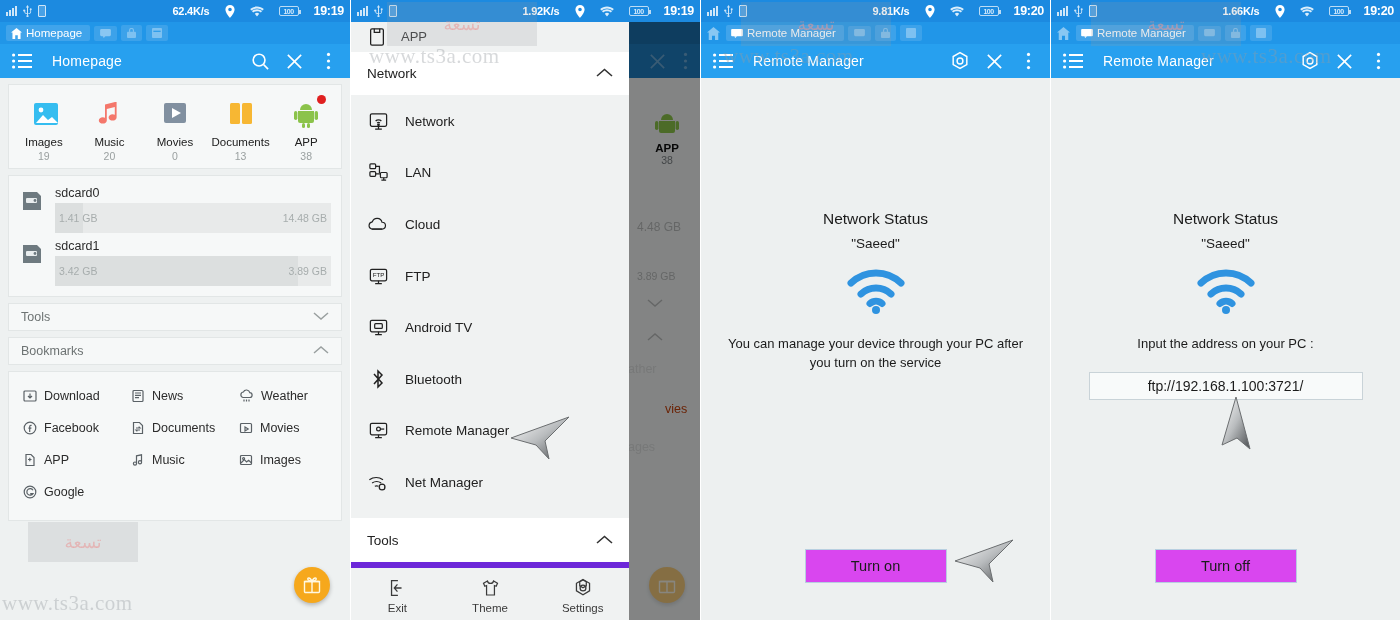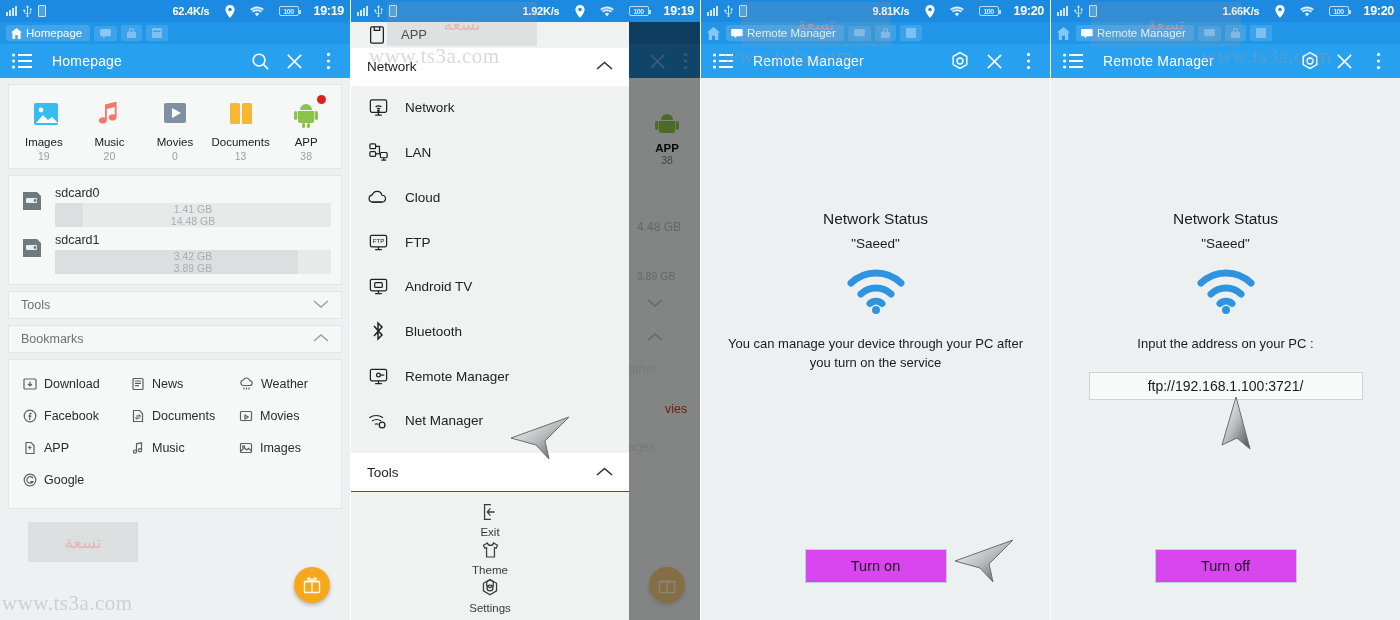--- a/index.html
+++ b/index.html
@@ -64,23 +64,23 @@
   .qcount { font-size:10.5px; color:#9aa0a0; margin-top:2px; }
   .dot { position:absolute; top:2px; right:12px; width:9px; height:9px; border-radius:50%; background:#e02020; }
 
   
   .storage { padding:6px 10px 8px; }
   .srow { display:flex; gap:10px; align-items:flex-start; padding:4px 0 2px; }
   .sdicon { width:26px; height:22px; flex:none; margin-top:4px; }
   .sbody { flex:1; }
   .sname { font-size:12.5px; color:#2b2b2b; margin-bottom:3px; }
   .sbar {
-    height:24px; background:#e8eaea; position:relative;
+    height:30px; background:#e8eaea; position:relative;
     display:flex; align-items:center; justify-content:space-between;
-    padding:0 4px; font-size:10.5px; color:#a7adad;flex-direction:column;
+    padding:0 4px; font-size:10.5px; color:#a7adad;
   }
   .sbar .fill { position:absolute; left:0; top:0; bottom:0; background:#dcdfdf; }
   .sbar span { position:relative; z-index:2; }
 
   
   .section {
     background:#f6f8f8; border:1px solid #e2e6e6; margin:6px 8px;
     height:28px; display:flex; align-items:center; padding:0 12px;
     font-size:12.5px; color:#6d7373; cursor:pointer;
   }
@@ -125,21 +125,21 @@
     padding:0 16px; font-size:13.5px; color:#212121; cursor:pointer;
   }
   .dsection .chev { margin-left:auto; }
   .ditem {
     height:52px; display:flex; align-items:center; gap:16px;
     padding:0 16px; font-size:13.5px; color:#212121; cursor:pointer;
   }
   .ditem .dico { width:22px; height:22px; display:flex; align-items:center; justify-content:center; flex:none; }
   .dfoot {
     margin-top:auto; background:#f0f2f2; display:flex;
-    border-top:1px solid #6d28d9; padding:8px 0 6px;flex-direction:column;
+    border-top:6px solid #6d28d9; padding:8px 0 6px;
   }
   .dfoot div { flex:1; text-align:center; font-size:11.5px; color:#3a3a3a; cursor:pointer; }
   .dfoot div .fico { height:24px; display:flex; align-items:center; justify-content:center; margin-bottom:2px; }
 
   
   .rm { position:relative; height:calc(620px - 78px); display:flex; flex-direction:column; align-items:center; background:#edf0f0; }
   .rm-title { font-size:15.5px; color:#1b1b1b; margin-top:132px; }
   .rm-sub { font-size:13.5px; color:#1b1b1b; margin-top:8px; }
   .rm-wifi { margin-top:16px; }
   .rm-desc { font-size:13px; color:#1b1b1b; text-align:center; margin-top:20px; line-height:1.45; padding:0 22px; }

